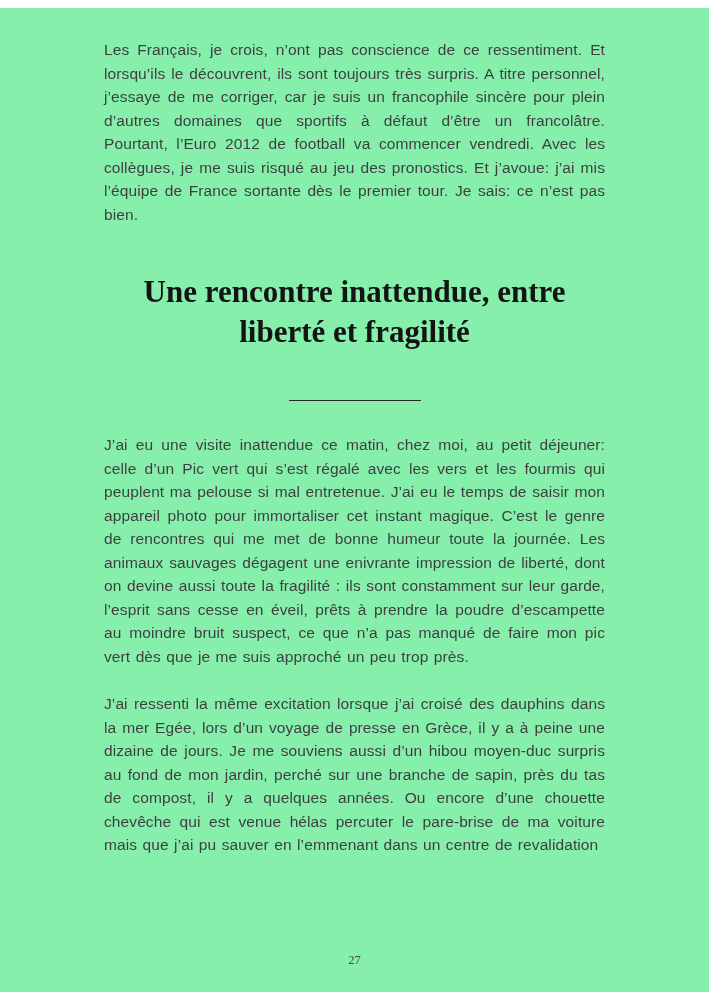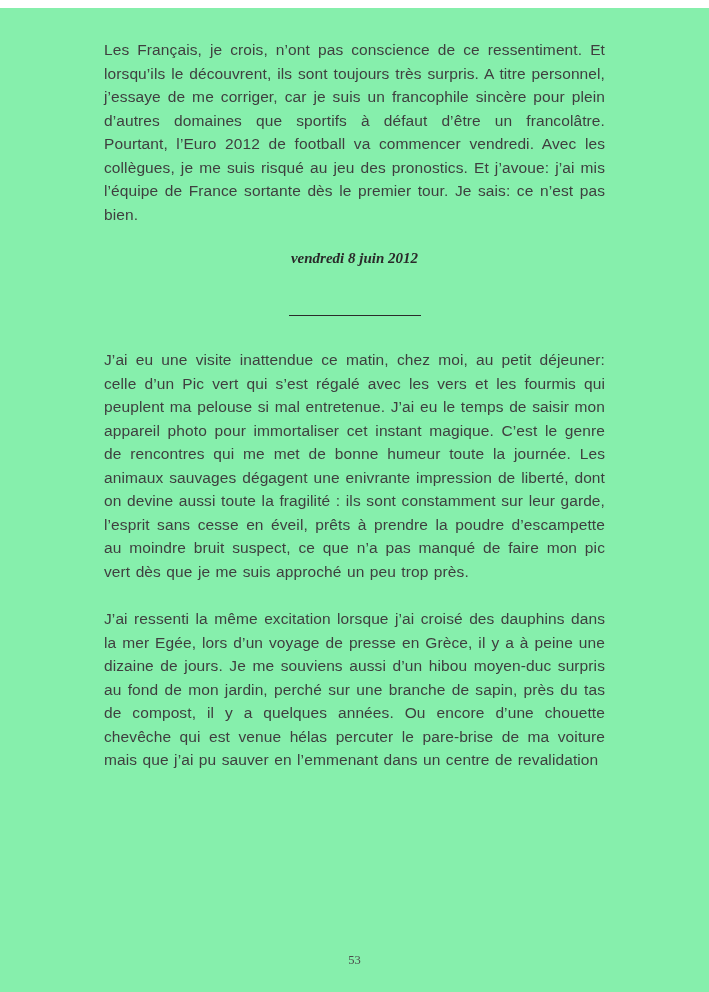--- a/index.html
+++ b/index.html
@@ -66,24 +66,24 @@
   }
 </style>
 </head>
 <body>
 
 <div class="page">
 
   <p class="body-text">Les Français, je crois, n’ont pas conscience de ce ressentiment. Et lorsqu’ils le découvrent, ils sont toujours très surpris. A titre personnel, j’essaye de me corriger, car je suis un francophile sincère pour plein d’autres domaines que sportifs à défaut d’être un francolâtre. Pourtant, l’Euro 2012 de football va commencer vendredi. Avec les collègues, je me suis risqué au jeu des pronostics. Et j’avoue: j’ai mis l’équipe de France sortante dès le premier tour. Je sais: ce n’est pas bien.</p>
 
 
+  <h1 class="article-title">Une rencontre inattendue, entre liberté et fragilité</h1>
 
-  <div class="article-date">vendredi 8 juin 2012</div>
 
   <hr class="separator">
 
   <p class="body-text">J’ai eu une visite inattendue ce matin, chez moi, au petit déjeuner: celle d’un Pic vert qui s’est régalé avec les vers et les fourmis qui peuplent ma pelouse si mal entretenue. J’ai eu le temps de saisir mon appareil photo pour immortaliser cet instant magique. C’est le genre de rencontres qui me met de bonne humeur toute la journée. Les animaux sauvages dégagent une enivrante impression de liberté, dont on devine aussi toute la fragilité : ils sont constamment sur leur garde, l’esprit sans cesse en éveil, prêts à prendre la poudre d’escampette au moindre bruit suspect, ce que n’a pas manqué de faire mon pic vert dès que je me suis approché un peu trop près.</p>
 
   <p class="body-text">J’ai ressenti la même excitation lorsque j’ai croisé des dauphins dans la mer Egée, lors d’un voyage de presse en Grèce, il y a à peine une dizaine de jours. Je me souviens aussi d’un hibou moyen-duc surpris au fond de mon jardin, perché sur une branche de sapin, près du tas de compost, il y a quelques années. Ou encore d’une chouette chevêche qui est venue hélas percuter le pare-brise de ma voiture mais que j’ai pu sauver en l’emmenant dans un centre de revalidation</p>
 
-  <div class="page-number">53</div>
+  <div class="page-number">27</div>
 
 </div>
 
 </body></html>

